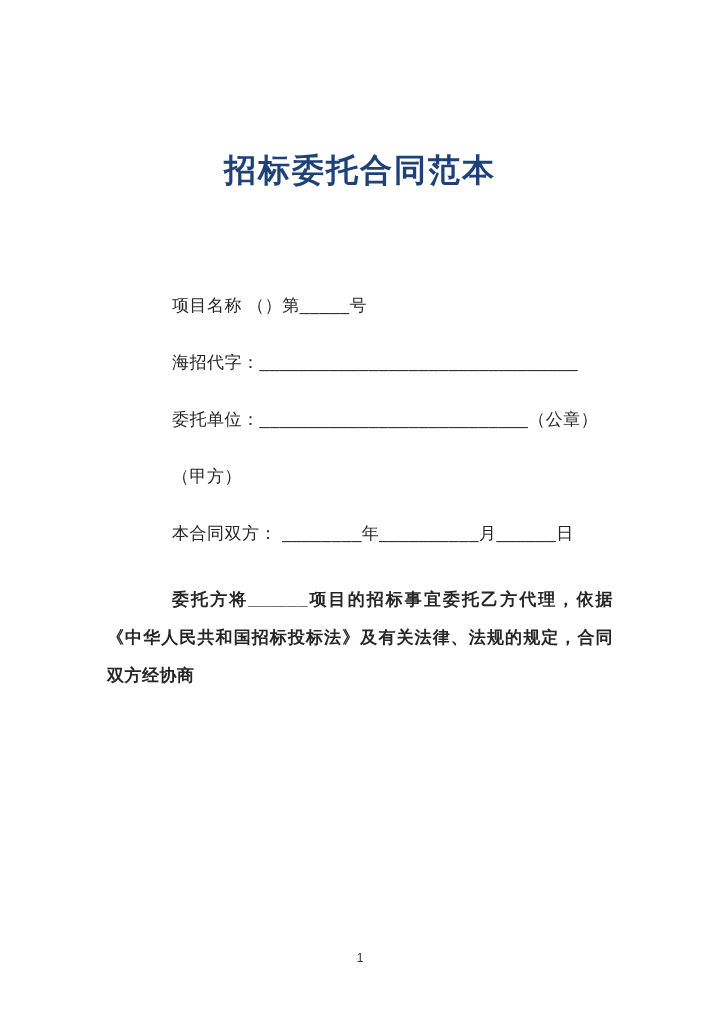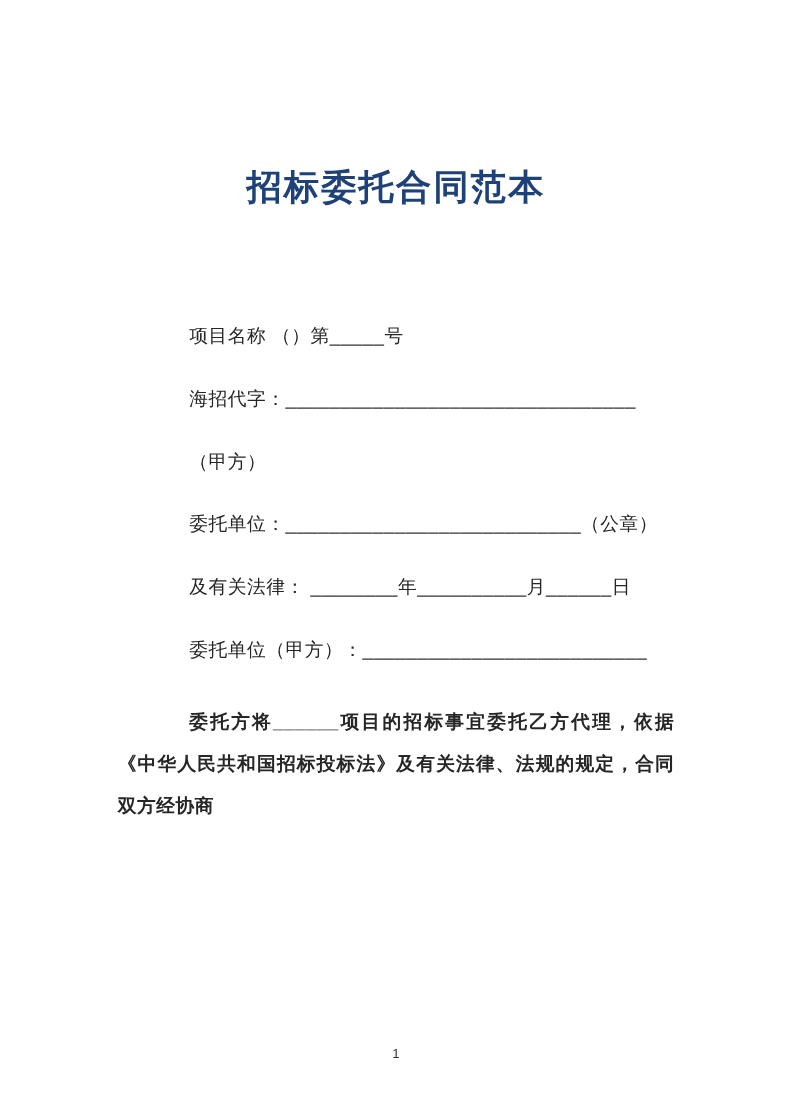--- a/index.html
+++ b/index.html
@@ -60,23 +60,22 @@
 </head>
 <body>
 
 <div class="page">
 
   <h1 class="title">招标委托合同范本</h1>
 
   <div class="fields">
     <div class="field-line">项目名称 （）第_____号</div>
     <div class="field-line">海招代字：________________________________</div>
+    <div class="field-line">委托单位：___________________________（公章）</div>
     <div class="field-line">（甲方）</div>
-    <div class="field-line">委托单位：___________________________（公章）</div>
-    <div class="field-line">及有关法律： ________年__________月______日</div>
-    <div class="field-line">委托单位（甲方）：__________________________</div>
+    <div class="field-line">本合同双方： ________年__________月______日</div>
   </div>
 
   <p class="paragraph">委托方将______项目的招标事宜委托乙方代理，依据《中华人民共和国招标投标法》及有关法律、法规的规定，合同双方经协商</p>
 
   <div class="page-number">1</div>
 
 </div>
 
 </body></html>

